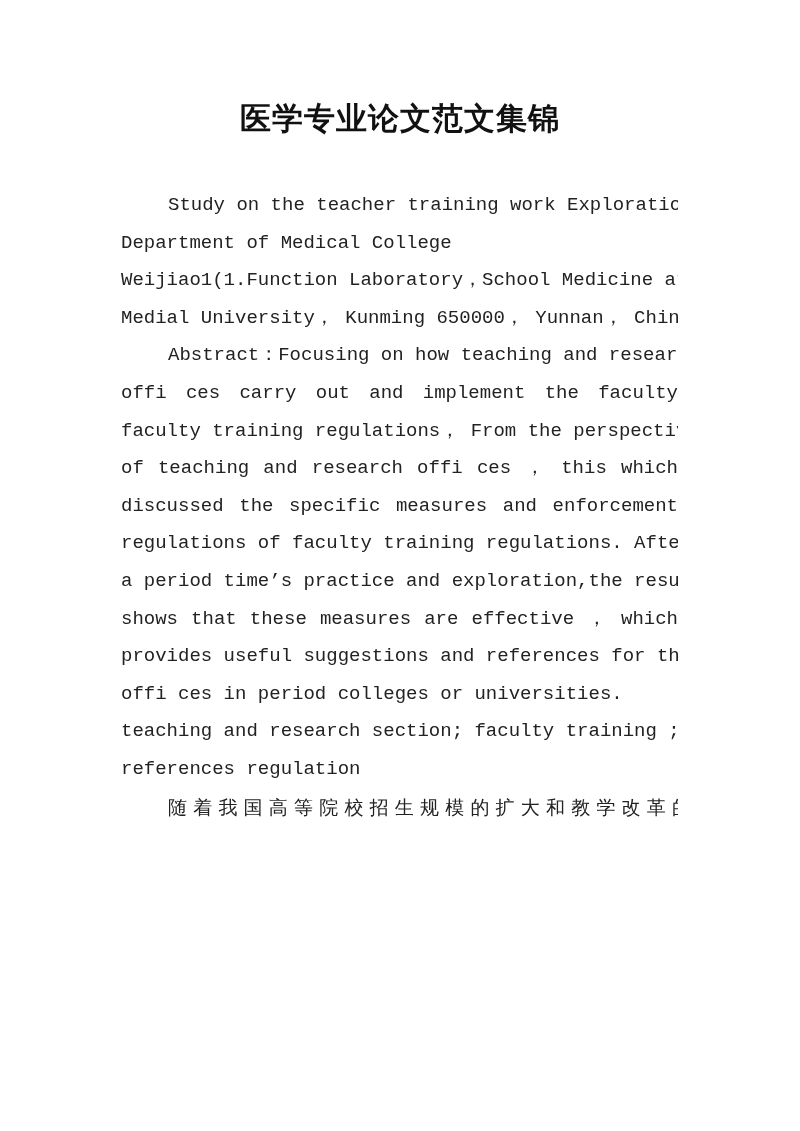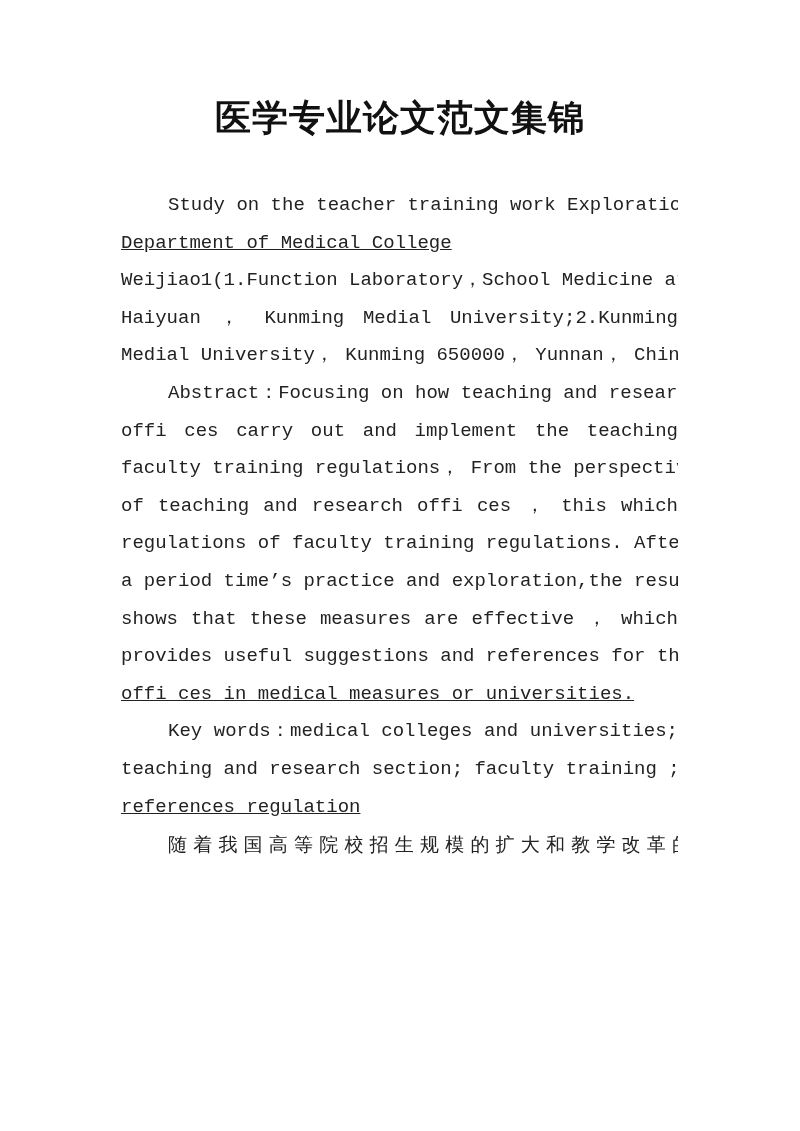--- a/index.html
+++ b/index.html
@@ -23,21 +23,21 @@
     background: #ffffff;
   }
   .title {
     position: absolute;
     left: 0;
     top: 98px;
     width: 800px;
     text-align: center;
     font-family: "DejaVu Sans", sans-serif;
     font-weight: bold;
-    font-size: 36px;
+    font-size: 31px;
     letter-spacing: 1px;
     color: #111111;
     line-height: 40px;
   }
   .body-text {
     position: absolute;
     left: 121px;
     top: 187px;
     width: 557px;
   }
@@ -48,21 +48,21 @@
     font-family: "Liberation Mono", "DejaVu Sans Mono", monospace;
     font-size: 19px;
     color: #222222;
     white-space: nowrap;
     overflow: hidden;
     text-align: justify;
     text-align-last: justify;
     text-justify: inter-word;
   }
   .line.indent { padding-left: 47px; }
-  .line.last { text-align-last: left; text-decoration: underline; }
+  .line.last { text-align-last: left; }
   .line.cjk {
     font-family: "DejaVu Sans", sans-serif;
     font-size: 19px;
     letter-spacing: 6.2px;
     text-align-last: left;
   }
 </style>
 </head>
 <body>
 
@@ -71,38 +71,37 @@
 
   <div class="body-text">
 
     <div>
       <span class="line indent">Study on the teacher training work Exploration</span>
       <span class="line last">Department of Medical College</span>
     </div>
 
     <div>
       <span class="line">Weijiao1(1.Function Laboratory，School Medicine at</span>
-      <span class="line">Haiyuan ， Kunming Medial University;2.Kunming</span>
       <span class="line">Medial University， Kunming 650000， Yunnan， China)</span>
     </div>
 
     <div>
       <span class="line indent">Abstract：Focusing on how teaching and research</span>
-      <span class="line">offi ces carry out and implement the teaching</span>
+      <span class="line">offi ces carry out and implement the faculty</span>
       <span class="line">faculty training regulations， From the perspective</span>
       <span class="line">of teaching and research offi ces ， this which</span>
+      <span class="line">discussed the specific measures and enforcement</span>
       <span class="line">regulations of faculty training regulations. After</span>
       <span class="line">a period time’s practice and exploration,the result</span>
       <span class="line">shows that these measures are effective ， which</span>
       <span class="line">provides useful suggestions and references for the</span>
-      <span class="line last">offi ces in medical measures or universities.</span>
+      <span class="line last">offi ces in period colleges or universities.</span>
     </div>
 
     <div>
-      <span class="line indent">Key words：medical colleges and universities;</span>
       <span class="line">teaching and research section; faculty training ;</span>
       <span class="line last">references regulation</span>
     </div>
 
     <div>
       <span class="line cjk indent">随着我国高等院校招生规模的扩大和教学改革的深入，</span>
     </div>
   </div>
 </div>
 

